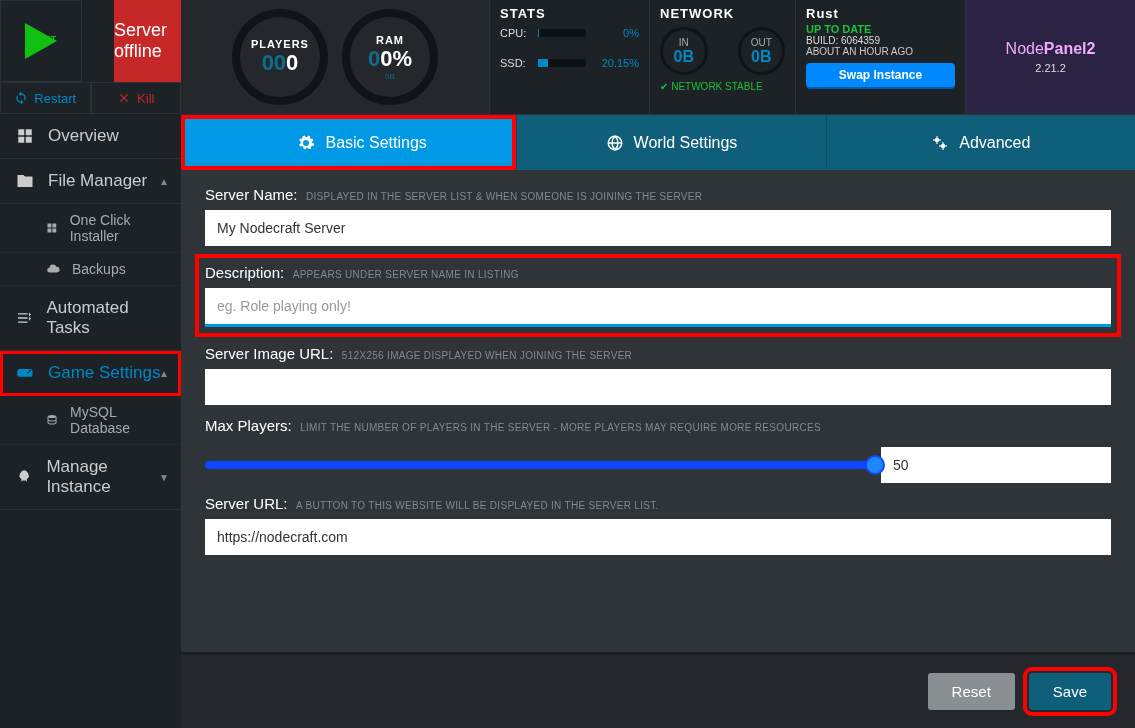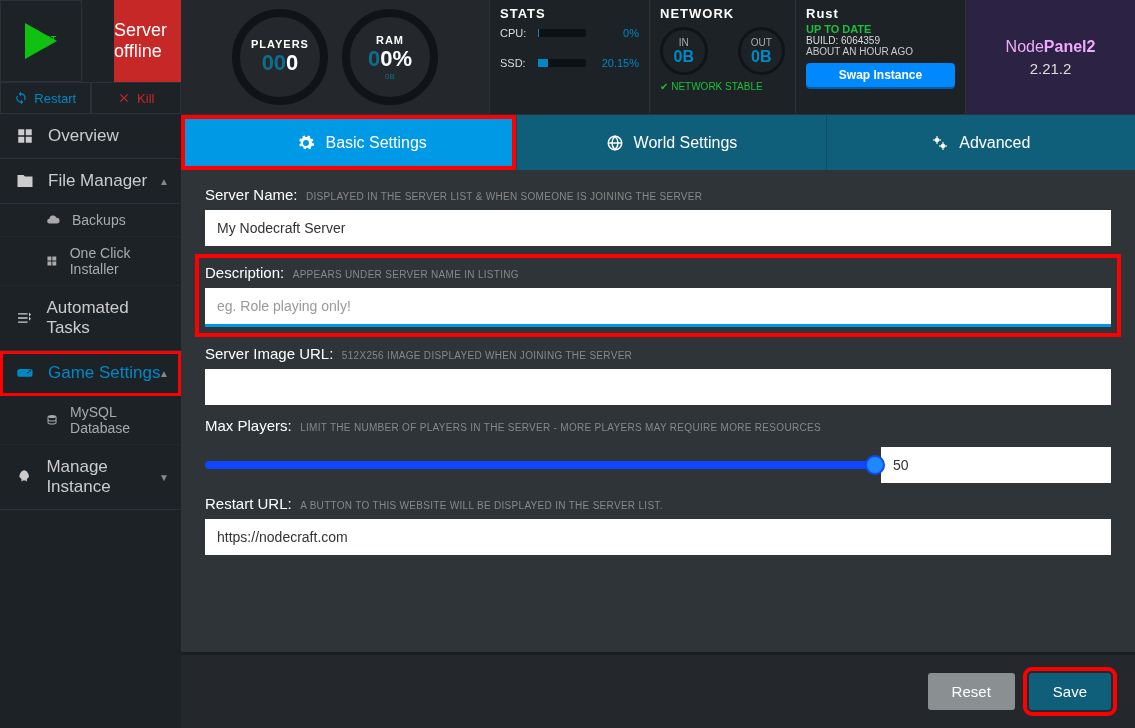--- a/index.html
+++ b/index.html
@@ -53,21 +53,21 @@
 .badge-stable { margin-top:6px; font-size:10px; color:#1fbf3a; }
 
 .game-col { width:148px; }
 .game-up { color:#1fbf3a; font-size:11px; font-weight:bold; margin-top:2px;}
 .game-build { font-size:10px; color:#ddd; }
 .game-time { font-size:10px; color:#ccc; }
 .swap-btn { margin-top:6px; background:#0089ff; color:#fff; border:none; border-radius:4px; padding:5px 10px; font-size:12px; font-weight:bold; cursor:pointer; box-shadow:0 2px 0 #005fb0;}
 
 .brand-col { width:148px; background:#2c2344; display:flex; flex-direction:column; align-items:center; justify-content:center; }
 .brand-txt { font-size:16px; color:#f0abfc; }
-.brand-ver { font-size:15px; color:#ddd; margin-top:4px;text-align:center;}
+.brand-ver { font-size:11px; color:#ddd; margin-top:4px;text-align:center;}
 
 
 .tabs { display:flex; height:55px; }
 .tab { flex:1; display:flex; align-items:center; justify-content:center; gap:10px; font-size:16px; cursor:pointer; background:#105f7a; color:#fff; border-left:1px solid #0d4c62;}
 .tab.active { background:#0099e6; }
 .tab.highlight-red { outline:4px solid #ff0000; outline-offset:-4px;padding-left:26px; }
 
 
 .form-area { padding:16px 24px 10px 24px; flex:1; overflow:auto; background:#2f3438; }
 .field-block { margin-bottom:12px; }
@@ -130,29 +130,29 @@
       </div>
       <div class="nav-item">
         <svg class="ico" viewBox="0 0 24 24">
             <path d="M10 4H2v16h20V6H12l-2-2z"></path>
           </svg>
         <span>File Manager</span>
         <span class="arrow">▲</span>
       </div>
       <div class="nav-sub">
         <svg class="ico ico-sm" viewBox="0 0 24 24">
+            <path d="M3 3h8v8H3zM13 3h8v8h-8zM3 13h8v8H3zM13 13h8v8h-8z"></path>
+          </svg>
+        <span>One Click Installer</span>
+      </div>
+      <div class="nav-sub">
+        <svg class="ico ico-sm" viewBox="0 0 24 24">
             <path d="M19 18H6a4 4 0 010-8 6 6 0 0111.7-1.7A4 4 0 0119 18z"></path>
           </svg>
         <span>Backups</span>
-      </div>
-      <div class="nav-sub">
-        <svg class="ico ico-sm" viewBox="0 0 24 24">
-            <path d="M3 3h8v8H3zM13 3h8v8h-8zM3 13h8v8H3zM13 13h8v8h-8z"></path>
-          </svg>
-        <span>One Click Installer</span>
       </div>
       <div class="nav-item">
         <svg class="ico" viewBox="0 0 24 24">
             <path d="M3 5h14v2H3zM3 11h14v2H3zM3 17h14v2H3zM19 4l3 3-3 3zM19 10l3 3-3 3z"></path>
           </svg>
         <span>Automated Tasks</span>
       </div>
       <div class="nav-item active highlight-red">
         <svg class="ico" viewBox="0 0 24 24">
             <path d="M6 9h3V6h2v3h3v2h-3v3H9v-3H6zM17 13a1.5 1.5 0 100-3 1.5 1.5 0 000 3zM20 10a1.5 1.5 0 100-3 1.5 1.5 0 000 3zM4 6h16a4 4 0 014 4v4a4 4 0 01-4 4H4a4 4 0 01-4-4v-4a4 4 0 014-4z" transform="scale(0.85) translate(2,2)"></path>
@@ -289,21 +289,21 @@
         <span class="field-hint">Limit the number of players in the server - More players may require more resources</span>
         <div class="slider-row">
           <div class="slider-track">
             <div class="slider-thumb"></div>
           </div>
           <input class="slider-val" value="50" style="">
         </div>
       </div>
 
       <div class="field-block">
-        <span class="field-label">Restart URL:</span>
+        <span class="field-label">Server URL:</span>
         <span class="field-hint">A button to this website will be displayed in the server list.</span>
         <input class="field-input" value="https://nodecraft.com" style="">
       </div>
     </div>
 
     <div class="footer">
       <button class="btn btn-reset">Reset</button>
       <button class="btn btn-save highlight-red">Save</button>
     </div>
   </div>

